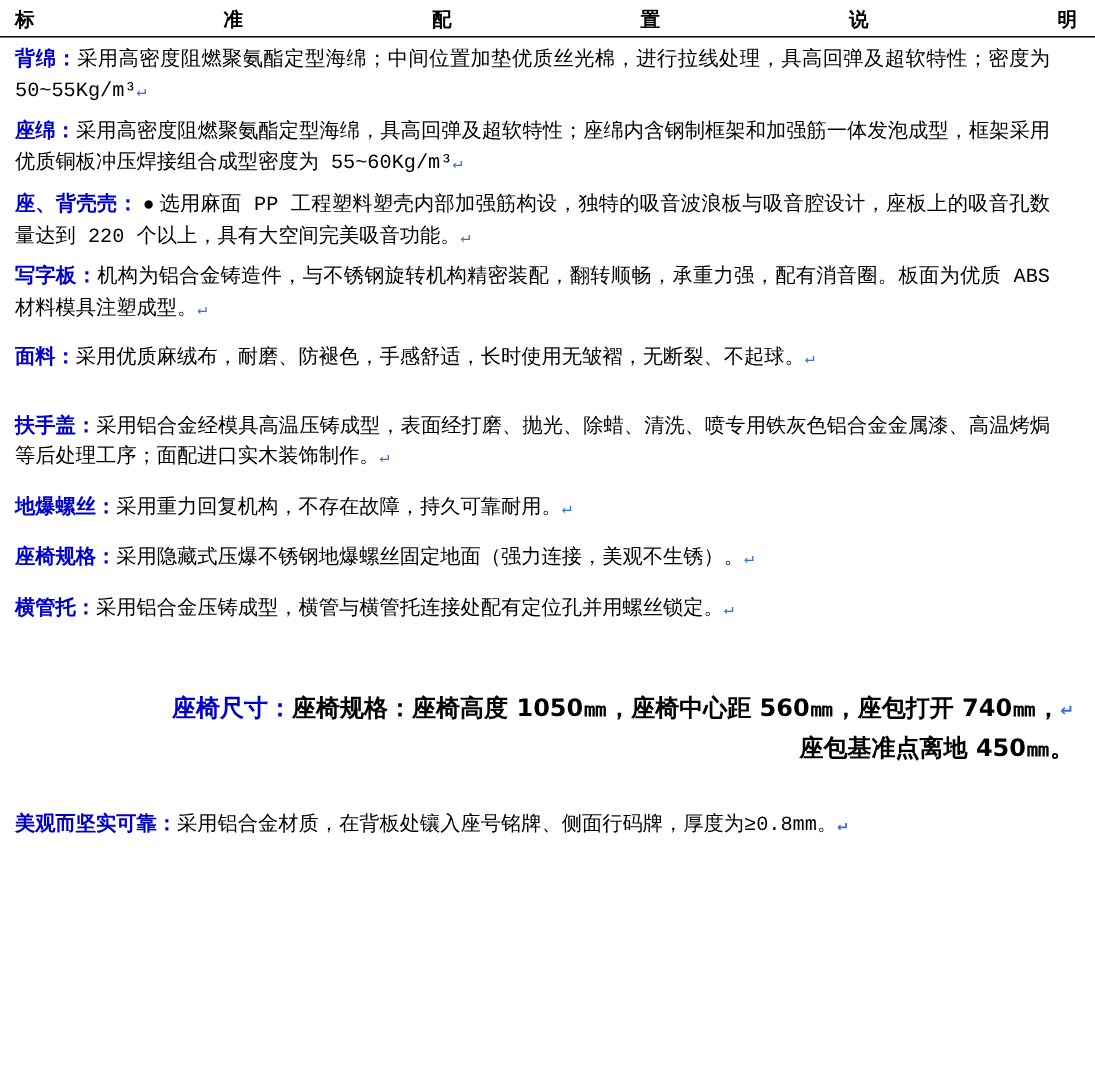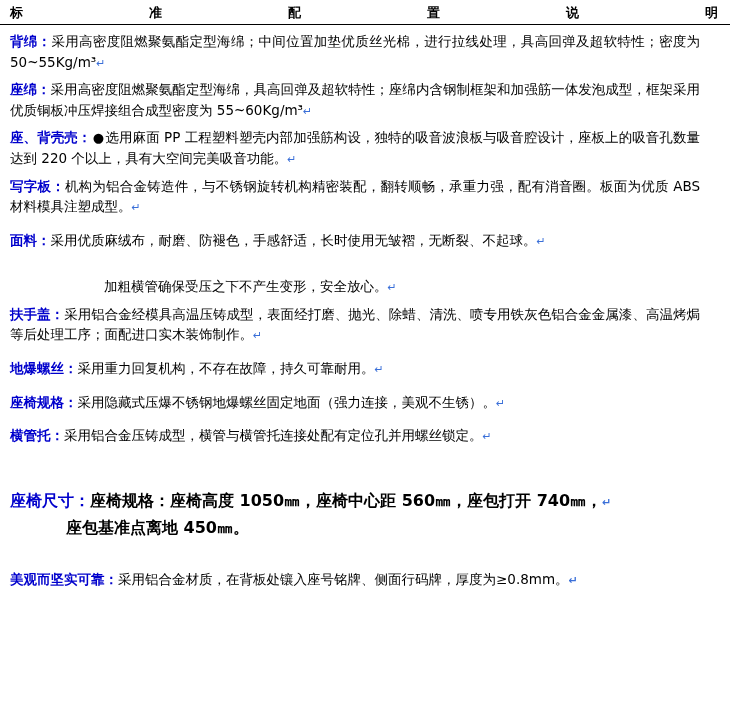--- a/index.html
+++ b/index.html
@@ -37,20 +37,21 @@
   }
   .content {
     padding: 6px 14px 0 10px;
     box-sizing: border-box;
   }
   .para {
     font-size: 13.5px;
     line-height: 1.52;
     margin: 0 16px 7px 0;
     text-align: justify;
+    font-family: Liberation Mono, monospace;
   }
   .lbl {
     color: #0000cc;
     font-weight: bold;
   }
   .txt {
     color: #000000;
   }
   .ret {
     color: #3a6fd8;
@@ -71,20 +72,21 @@
     padding-left: 94px;
   }
   .indent-3 {
     padding-left: 32px;
   }
   .sizes {
     font-size: 16px;
     font-weight: bold;
     line-height: 1.7;
     margin: 14px 0 8px 0;
+    text-align: right;
   }
   .sizes .lbl {
     color: #0000cc;
   }
   .sizes .val {
     color: #000;
   }
   .sizes .line2 {
     display: block;
     padding-left: 56px;
@@ -136,23 +138,20 @@
 
     <p class="para">
       <span class="lbl">面料：</span><span class="txt">采用优质麻绒布，耐磨、防褪色，手感舒适，长时使用无皱褶，无断裂、不起球。</span><span class="ret">↵</span>
     </p>
 
     <div class="spacer-m"></div>
 
 
     <div class="spacer-s"></div>
 
-    <p class="para indent-2">
-      <span class="txt">加粗横管确保受压之下不产生变形，安全放心。</span><span class="ret">↵</span>
-    </p>
 
     <p class="para">
       <span class="lbl">扶手盖：</span><span class="txt">采用铝合金经模具高温压铸成型，表面经打磨、抛光、除蜡、清洗、喷专用铁灰色铝合金金属漆、高温烤焗等后处理工序；面配进口实木装饰制作。</span><span class="ret">↵</span>
     </p>
 
     <div class="spacer-s"></div>
 
     <p class="para">
       <span class="lbl">地爆螺丝：</span><span class="txt">采用重力回复机构，不存在故障，持久可靠耐用。</span><span class="ret">↵</span>
     </p>

